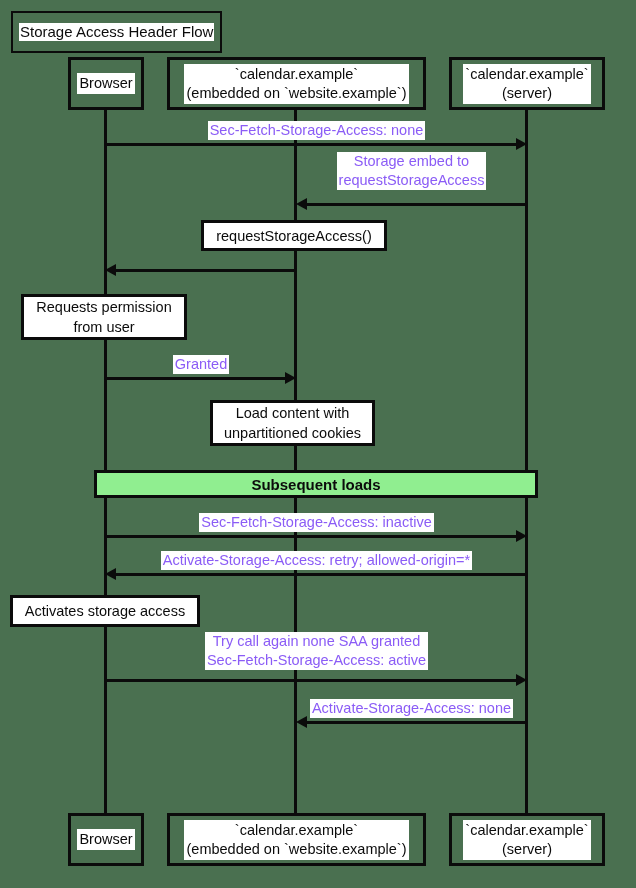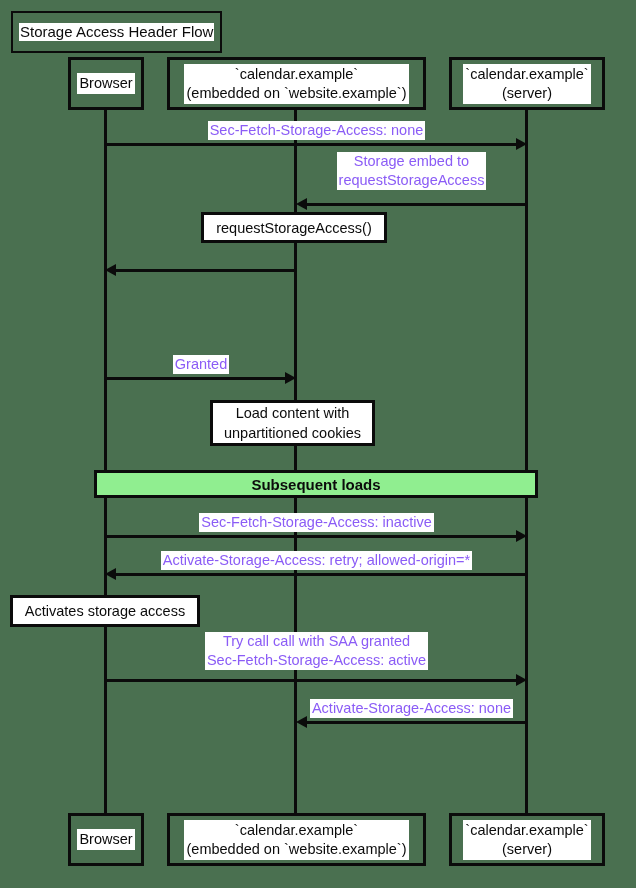--- a/index.html
+++ b/index.html
@@ -148,24 +148,28 @@
 
   <div class="abs msg-line" style="left:302px; top:203px; width:224px;"></div>
   <div class="abs arrow-head left" style="left:296px; top:198px;"></div>
   <div class="abs" style="left:296px; top:152px; width:231px; display:flex; justify-content:center;">
     <span class="msg-label">Storage embed to
 requestStorageAccess</span>
   </div>
 
   <div class="abs msg-line" style="left:112px; top:269px; width:185px;"></div>
   <div class="abs arrow-head left" style="left:105px; top:264px;"></div>
-  <div class="abs note" style="left:201px; top:212px; width:186px; height:31px;">
+  <div class="abs note" style="left:201px; top:220px; width:186px; height:31px;">
     <span class="ntxt">requestStorageAccess()</span>
   </div>
 
+  <div class="abs note" style="left:21px; top:294px; width:166px; height:46px;">
+    <span class="ntxt">Requests permission
+from user</span>
+  </div>
 
   <div class="abs msg-line" style="left:106px; top:377px; width:186px;"></div>
   <div class="abs arrow-head right" style="left:285px; top:372px;"></div>
   <div class="abs" style="left:106px; top:355px; width:190px; display:flex; justify-content:center;">
     <span class="msg-label">Granted</span>
   </div>
 
   <div class="abs note" style="left:210px; top:400px; width:165px; height:46px;">
     <span class="ntxt">Load content with
 unpartitioned cookies</span>
@@ -187,21 +191,21 @@
     <span class="msg-label">Activate-Storage-Access: retry; allowed-origin=*</span>
   </div>
 
   <div class="abs note" style="left:10px; top:595px; width:190px; height:32px;">
     <span class="ntxt">Activates storage access</span>
   </div>
 
   <div class="abs msg-line" style="left:106px; top:679px; width:414px;"></div>
   <div class="abs arrow-head right" style="left:516px; top:674px;"></div>
   <div class="abs" style="left:106px; top:632px; width:421px; display:flex; justify-content:center;">
-    <span class="msg-label">Try call call with SAA granted
+    <span class="msg-label">Try call again none SAA granted
 Sec-Fetch-Storage-Access: active</span>
   </div>
 
   <div class="abs msg-line" style="left:302px; top:721px; width:224px;"></div>
   <div class="abs arrow-head left" style="left:296px; top:716px;"></div>
   <div class="abs" style="left:296px; top:699px; width:231px; display:flex; justify-content:center;">
     <span class="msg-label">Activate-Storage-Access: none</span>
   </div>
 
 

